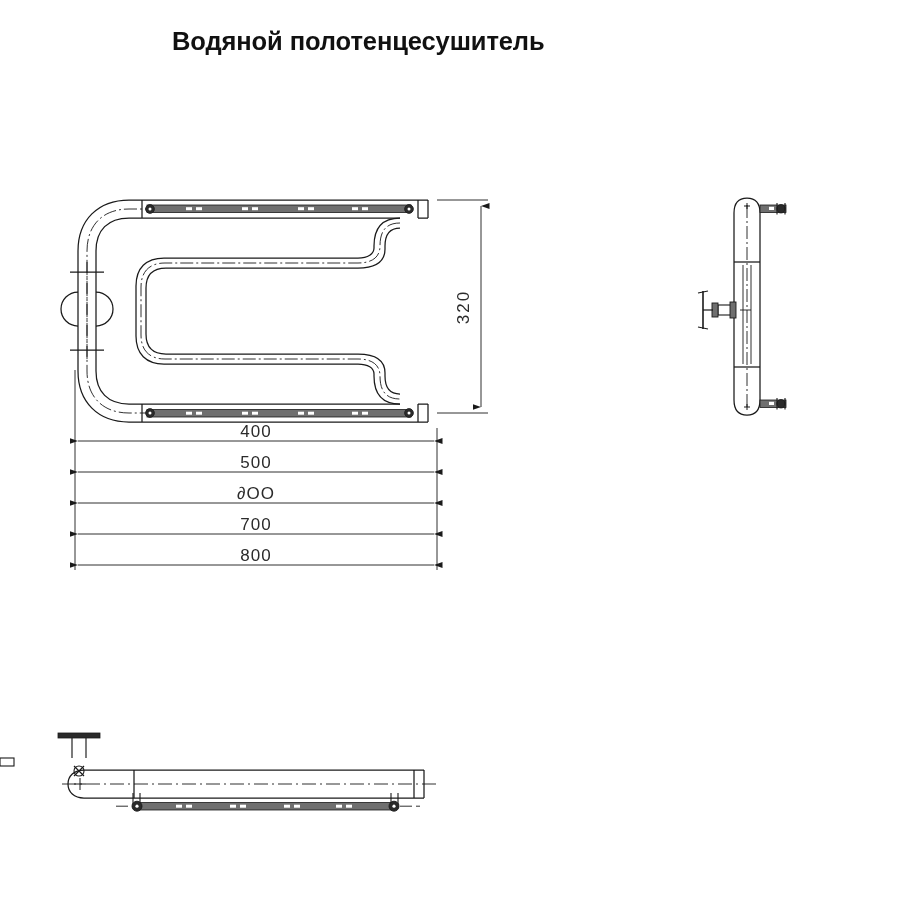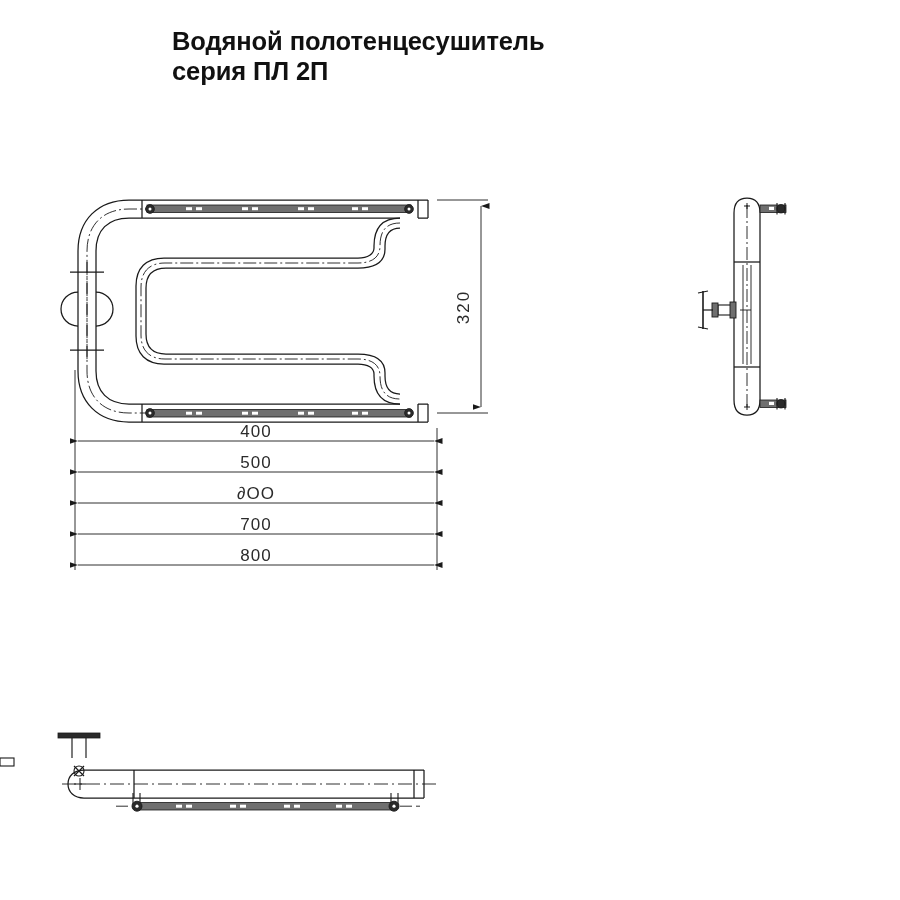--- a/index.html
+++ b/index.html
@@ -57,21 +57,20 @@
     letter-spacing: 2px;
   }
 </style>
 </head>
 <body>
 
 <div id="drawing-sheet">
 
   <div id="title-block">
     <div class="title-line">Водяной полотенцесушитель</div>
-    <div class="title-line">серия ПЛ  2П</div>
   </div>
 
   <svg id="cad-canvas" width="900" height="900" viewBox="0 0 900 900">
     <defs>
       <marker id="arrL" markerWidth="9" markerHeight="7" refX="8.5" refY="3.5" orient="auto" markerUnits="userSpaceOnUse">
         <path d="M8.5,3.5 L0,0.6 L0,6.4 Z" fill="#1a1a1a"></path>
       </marker>
       <marker id="arrR" markerWidth="9" markerHeight="7" refX="0.5" refY="3.5" orient="auto" markerUnits="userSpaceOnUse">
         <path d="M0.5,3.5 L9,0.6 L9,6.4 Z" fill="#1a1a1a"></path>
       </marker>

